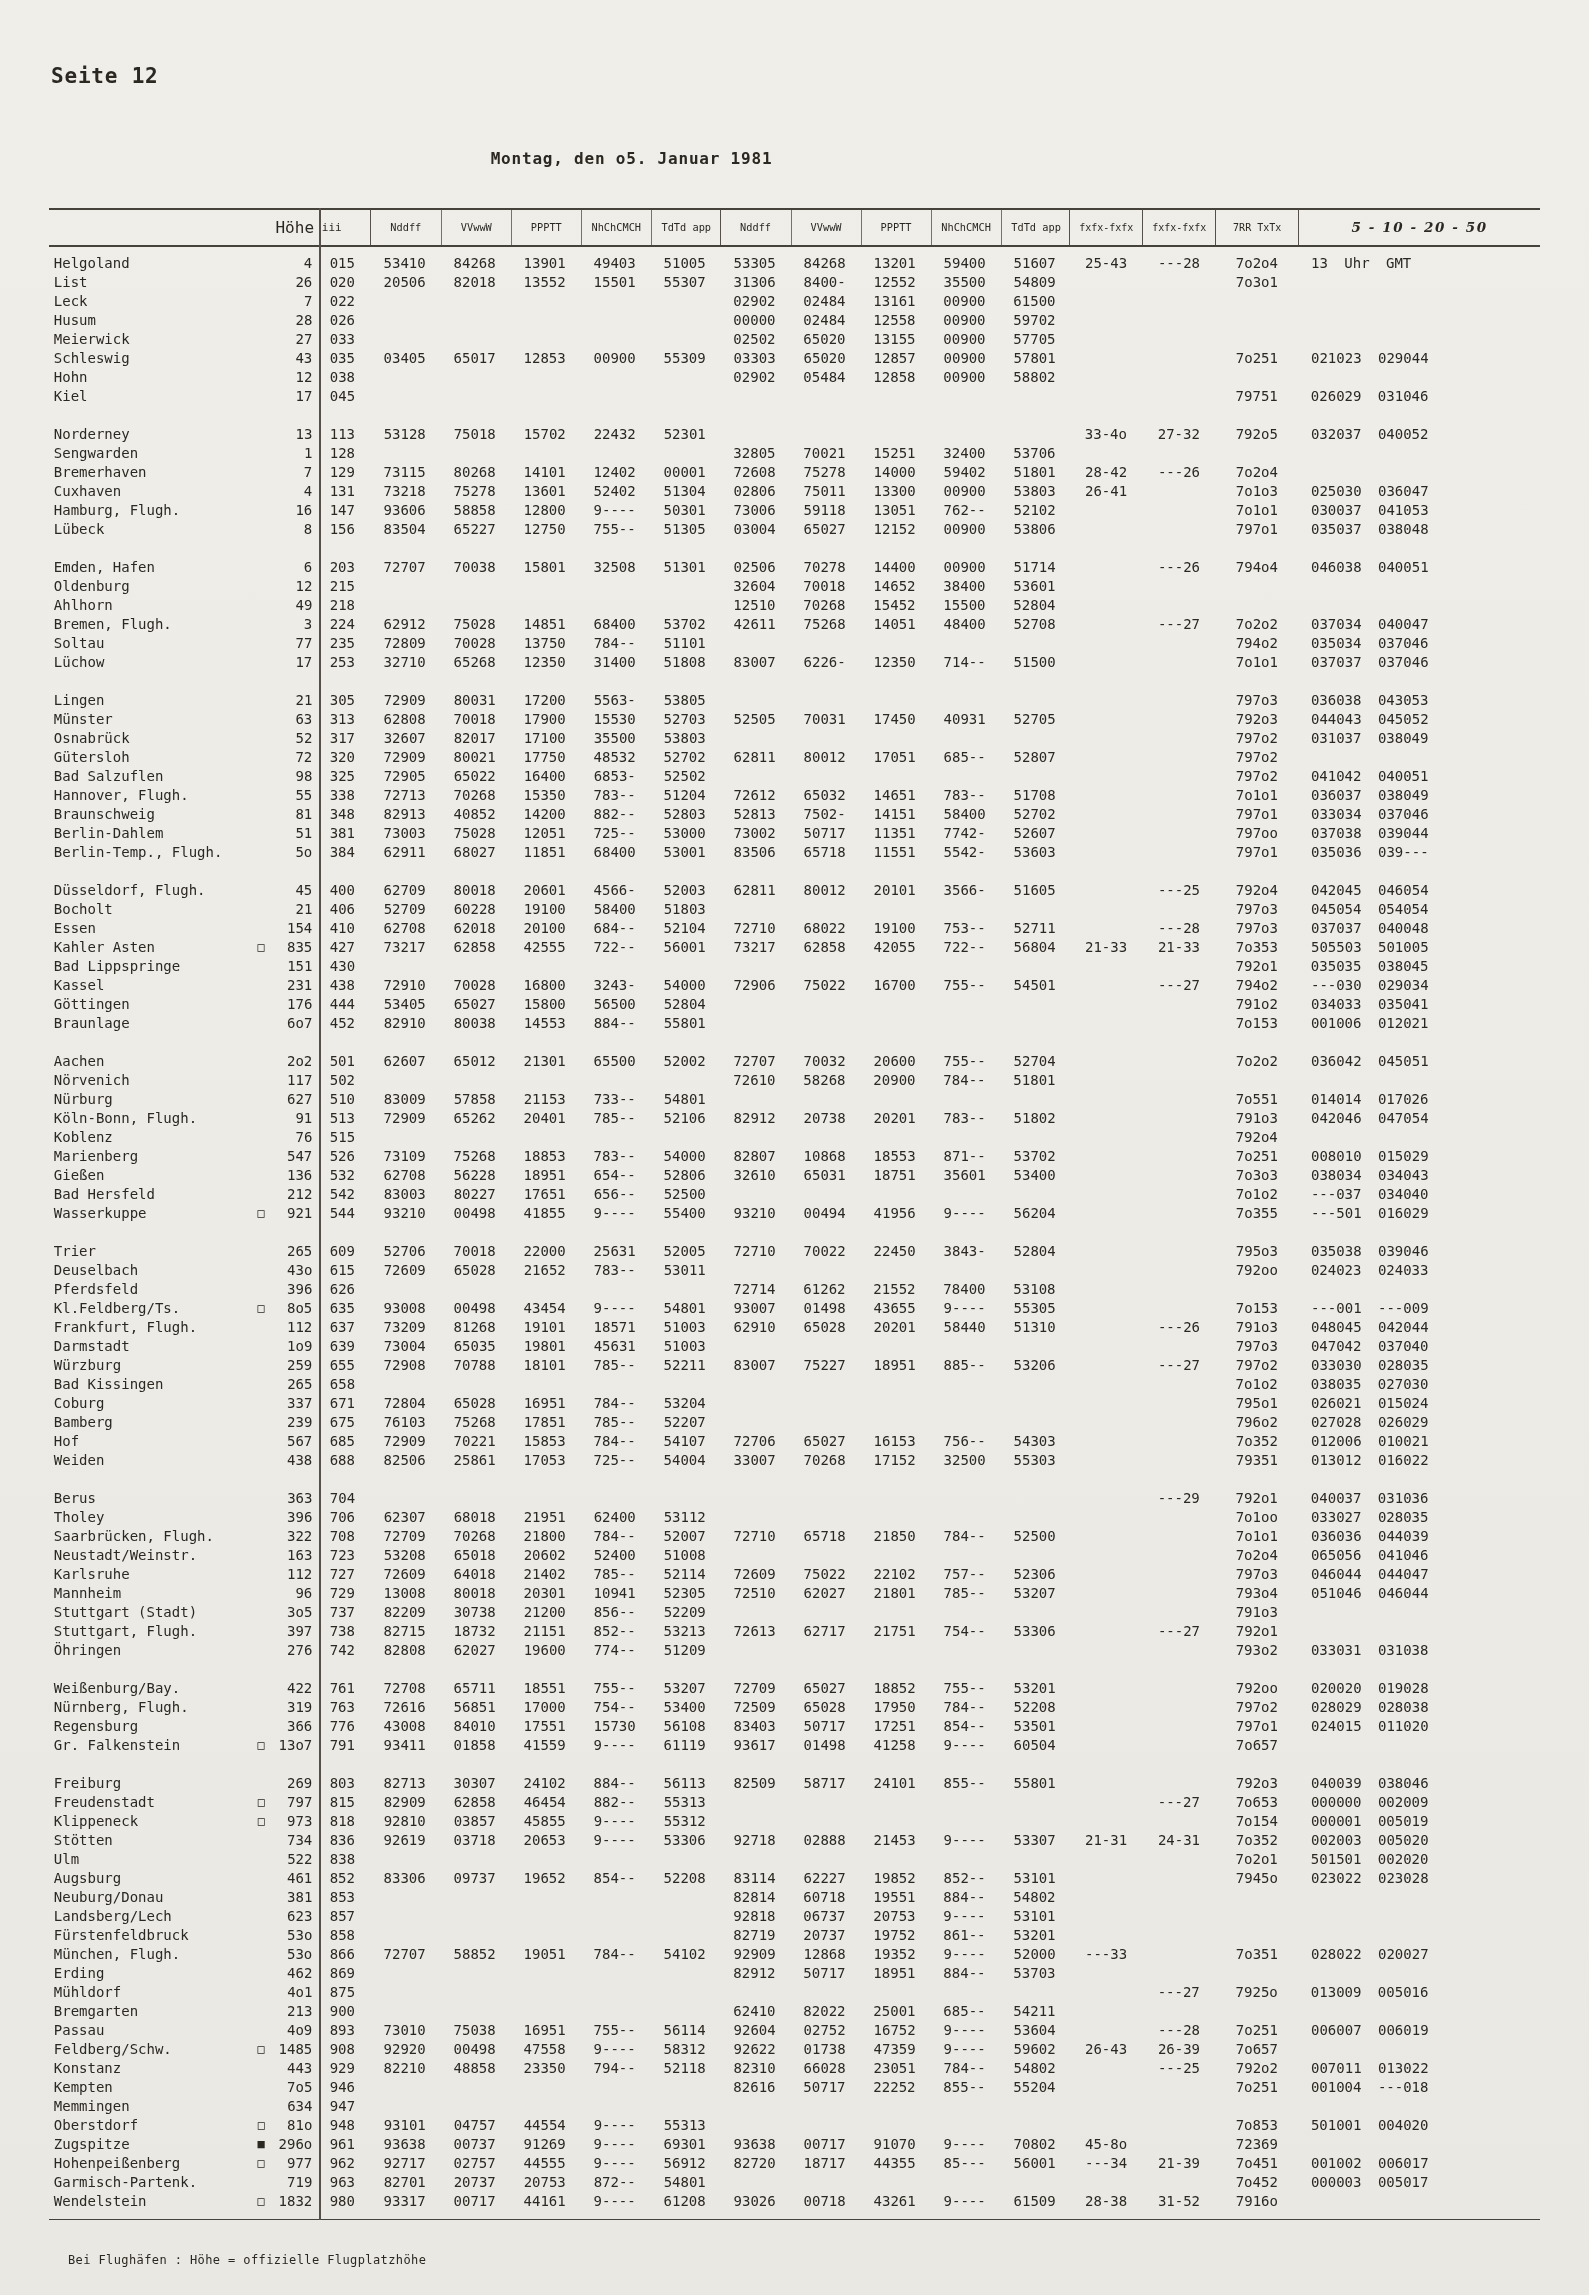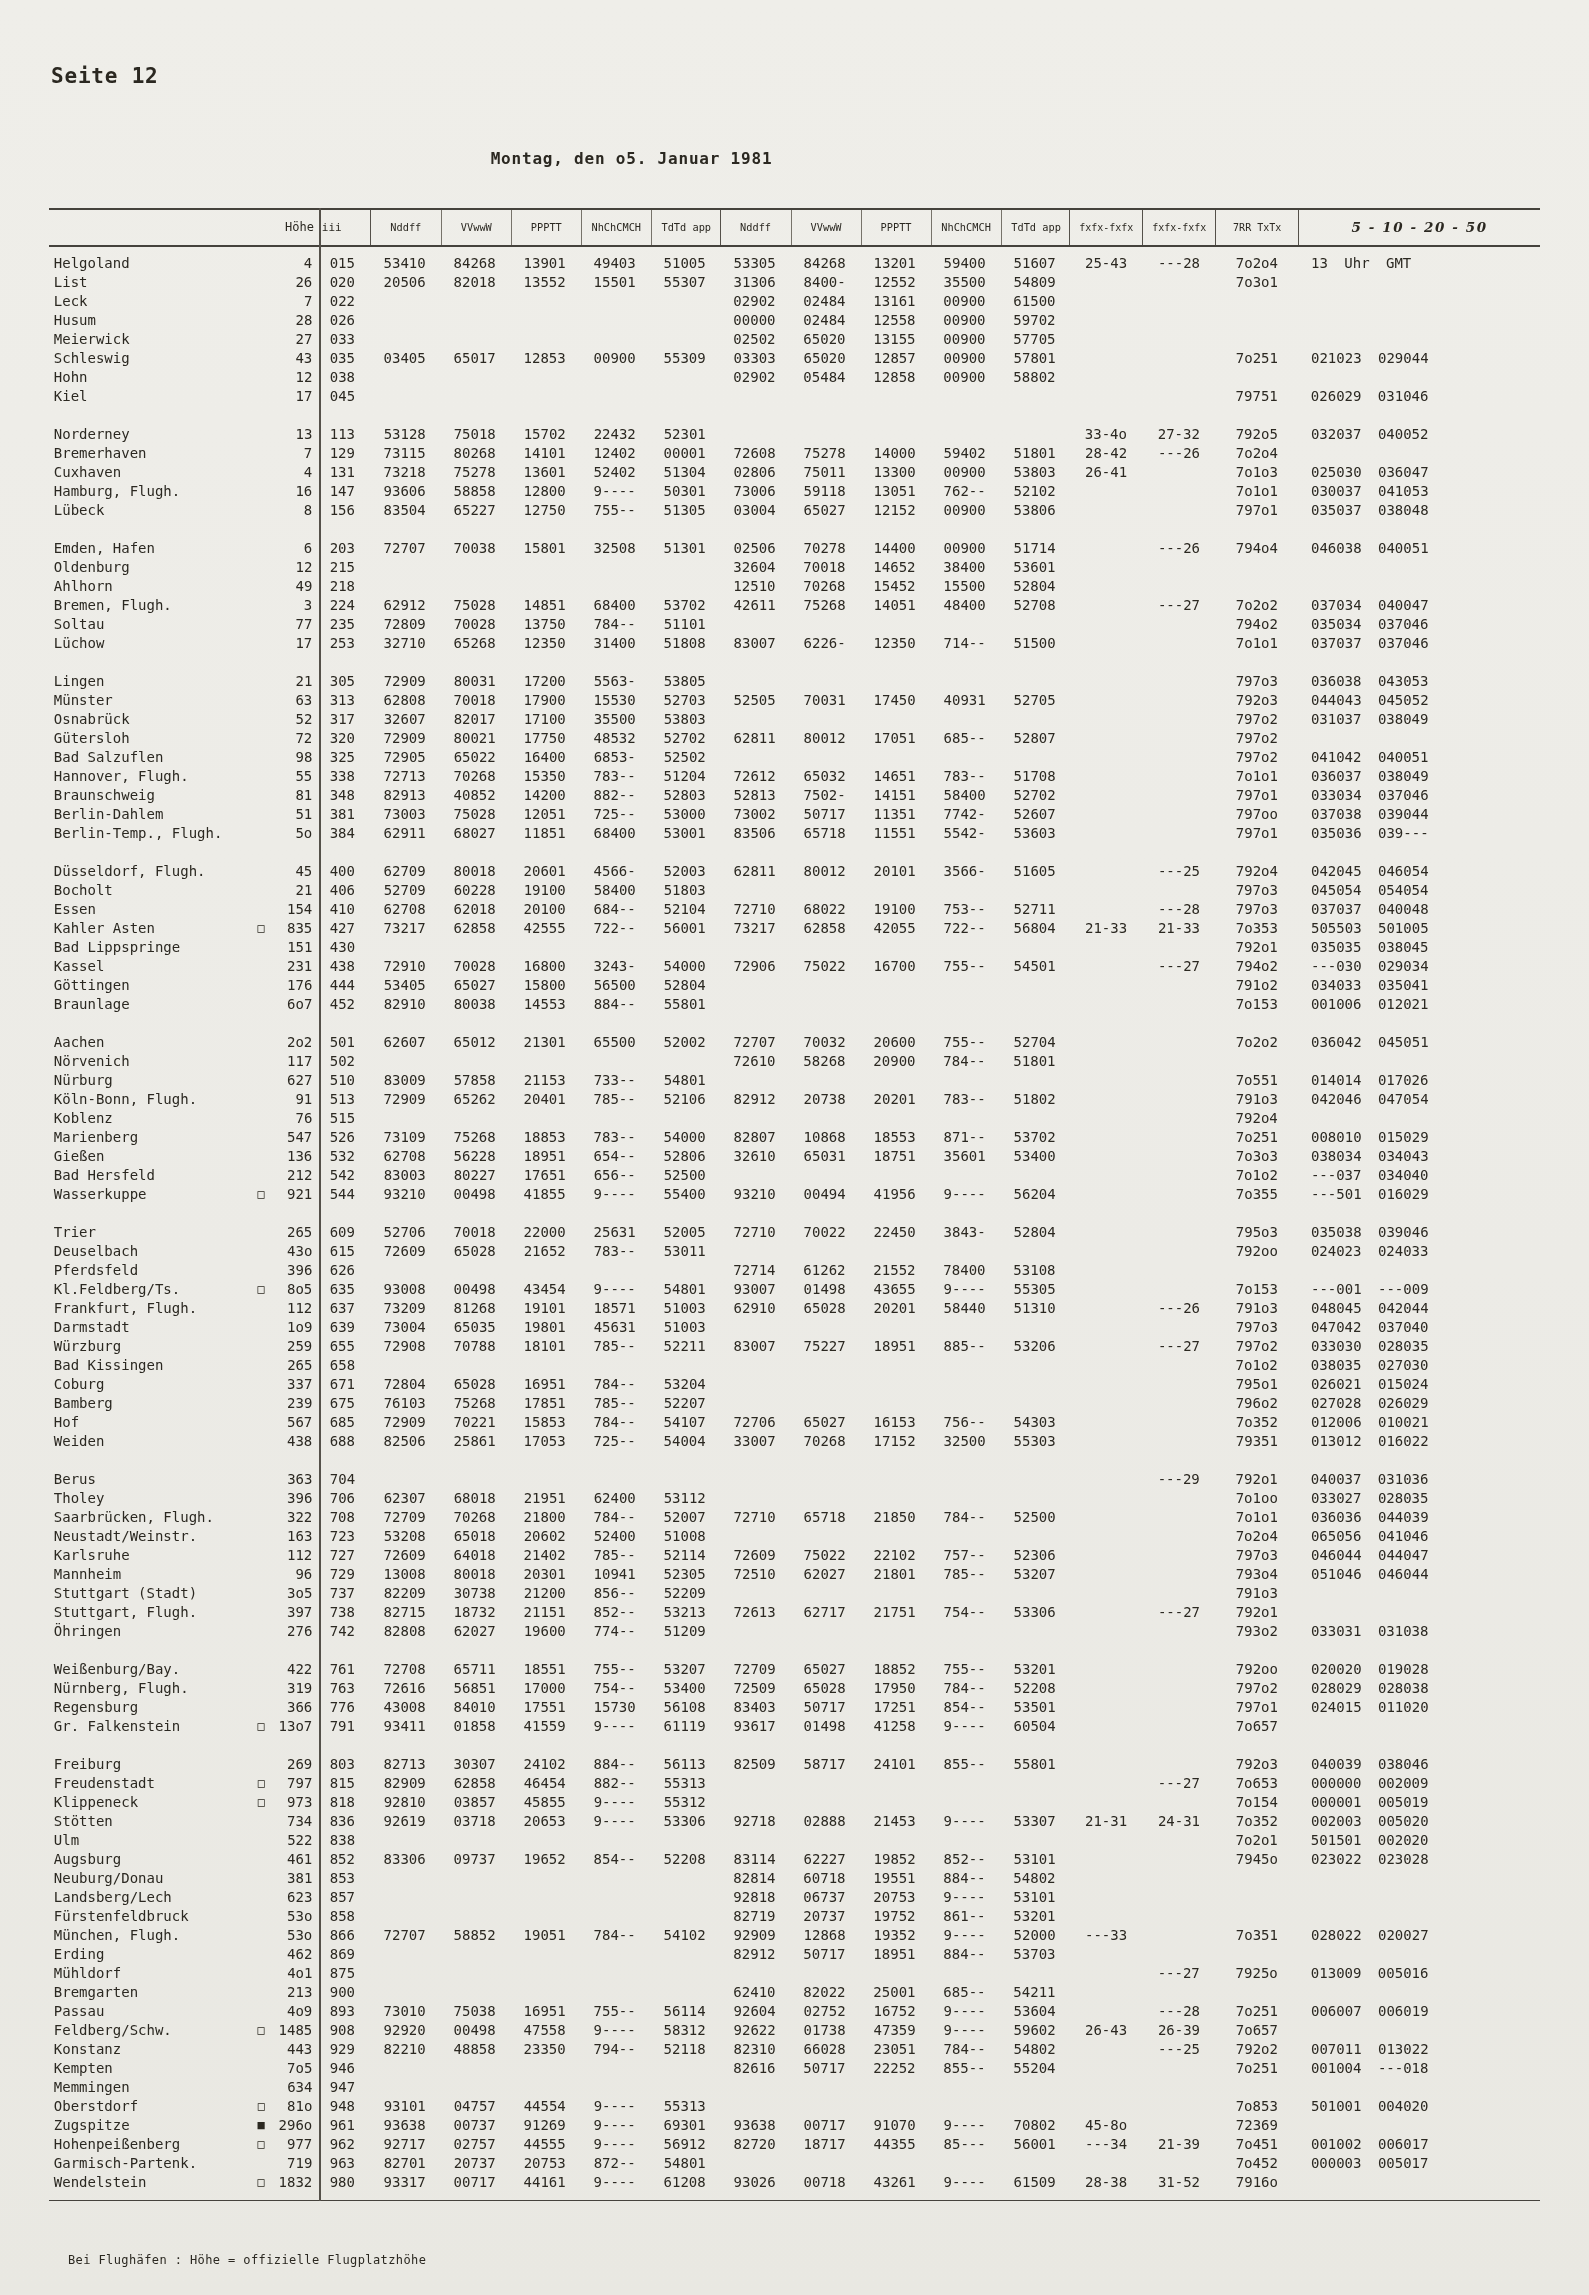--- a/index.html
+++ b/index.html
@@ -20,21 +20,21 @@
   .h1 .hc{height:32px;line-height:32px;}
   .h2 .hc{height:35px;line-height:35px;}
   .hc{box-sizing:border-box;font-size:13px;white-space:nowrap;overflow:hidden;}
   .h1 .midline{border-bottom:1.6px solid #5a564e;}
   .hc-stat1{width:321px;padding-left:6.4px;font-size:13.5px;}
   .hc-obs{width:350px;text-align:center;border-left:1.6px solid #55514a;}
   .hc-sm{width:73px;text-align:center;border-left:1.6px solid #55514a;font-size:12px;}
   .hc-sm2{width:83px;text-align:center;border-left:1.6px solid #55514a;font-size:12px;}
   .hc-erd{width:242px;text-align:center;border-left:1.6px solid #55514a;font-size:13px;}
   .hc-blank{width:226px;}
-  .hc-hoehe{width:44px;text-align:right;padding-right:4.8px;font-size:12px;}
+  .hc-hoehe{width:44px;text-align:right;padding-right:4.8px;font-size:16px;}
   .hc-iii{width:51px;padding-left:3px;font-size:11px;}
   .subcells{display:flex;}
   .subcells span{flex:0 0 70px;text-align:center;font-size:10.3px;border-left:0.8px solid #77736a;box-sizing:border-box;overflow:hidden;}
   .subcells span:first-child{border-left:none;}
   .sub-small{font-size:10px;}
   .sub-erd{font-family:"DejaVu Serif", serif;font-style:italic;font-weight:bold;font-size:13.5px;letter-spacing:1.6px;}
   .tbody{padding-top:7.2px;}
   .row{display:flex;height:19px;line-height:19px;font-size:14px;}
   .ggap{height:19px;}
   .c{box-sizing:border-box;white-space:nowrap;overflow:visible;}
@@ -257,20 +257,38 @@
             <span>22432</span>
             <span>52301</span>
           </div>
           <div class="c c-obs"></div>
           <div class="c c-sm">33-4o</div>
           <div class="c c-sm">27-32</div>
           <div class="c c-sm2">792o5</div>
           <div class="c c-erd">032037 040052</div>
         </div>
         <div class="row">
+          <div class="c c-station">Sengwarden</div>
+          <div class="c c-sym"></div>
+          <div class="c c-hoehe">1</div>
+          <div class="c c-iii">128</div>
+          <div class="c c-obs"></div>
+          <div class="c c-obs">
+            <span>32805</span>
+            <span>70021</span>
+            <span>15251</span>
+            <span>32400</span>
+            <span>53706</span>
+          </div>
+          <div class="c c-sm"></div>
+          <div class="c c-sm"></div>
+          <div class="c c-sm2"></div>
+          <div class="c c-erd"></div>
+        </div>
+        <div class="row">
           <div class="c c-station">Bremerhaven</div>
           <div class="c c-sym"></div>
           <div class="c c-hoehe">7</div>
           <div class="c c-iii">129</div>
           <div class="c c-obs">
             <span>73115</span>
             <span>80268</span>
             <span>14101</span>
             <span>12402</span>
             <span>00001</span>

